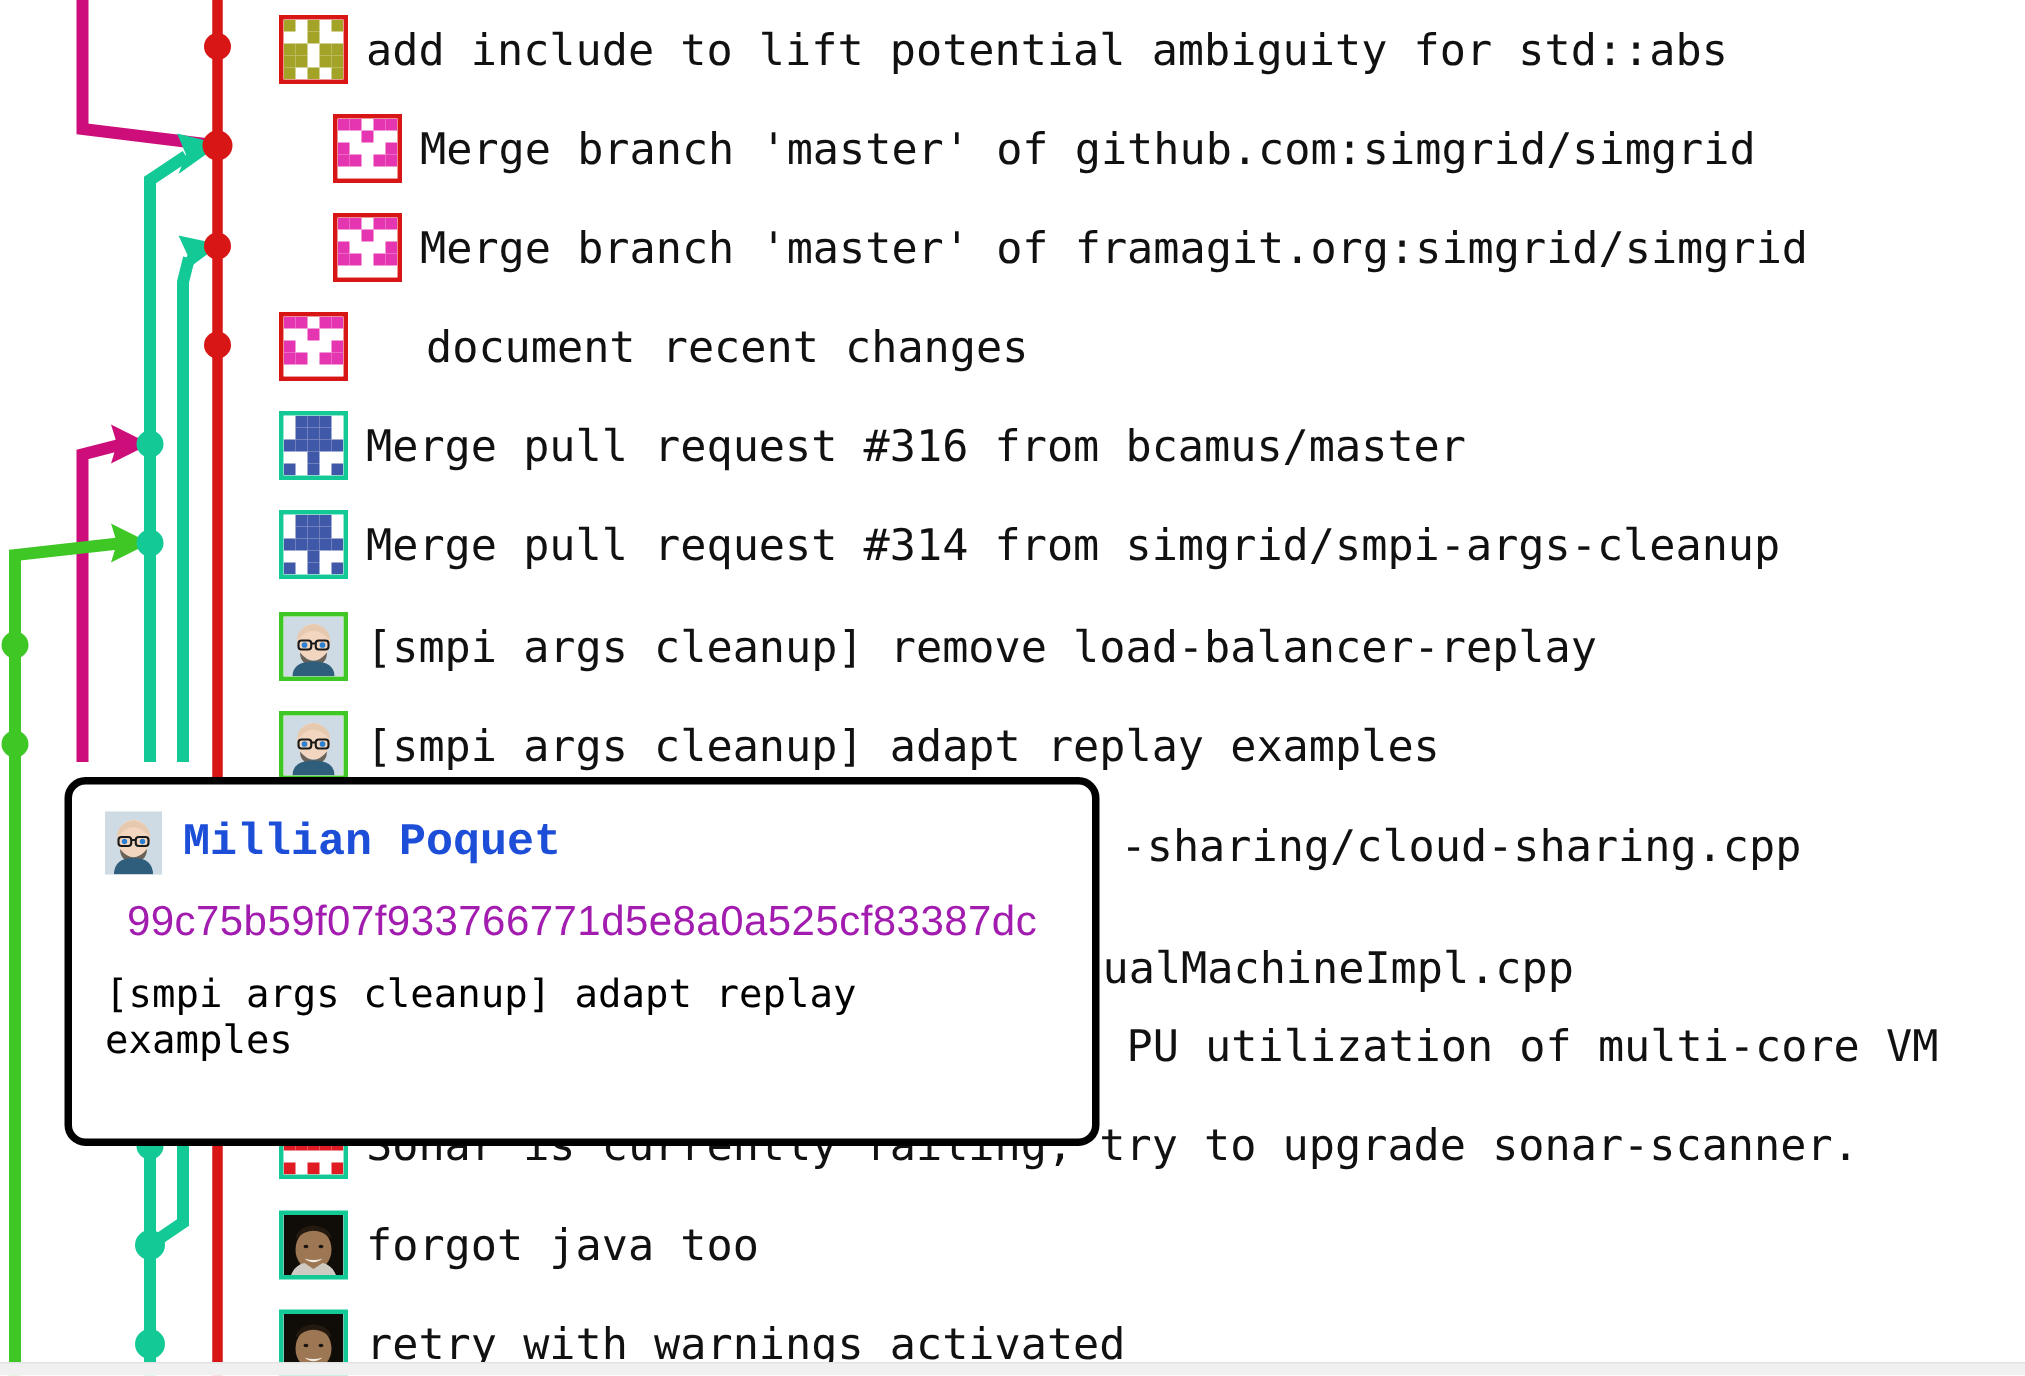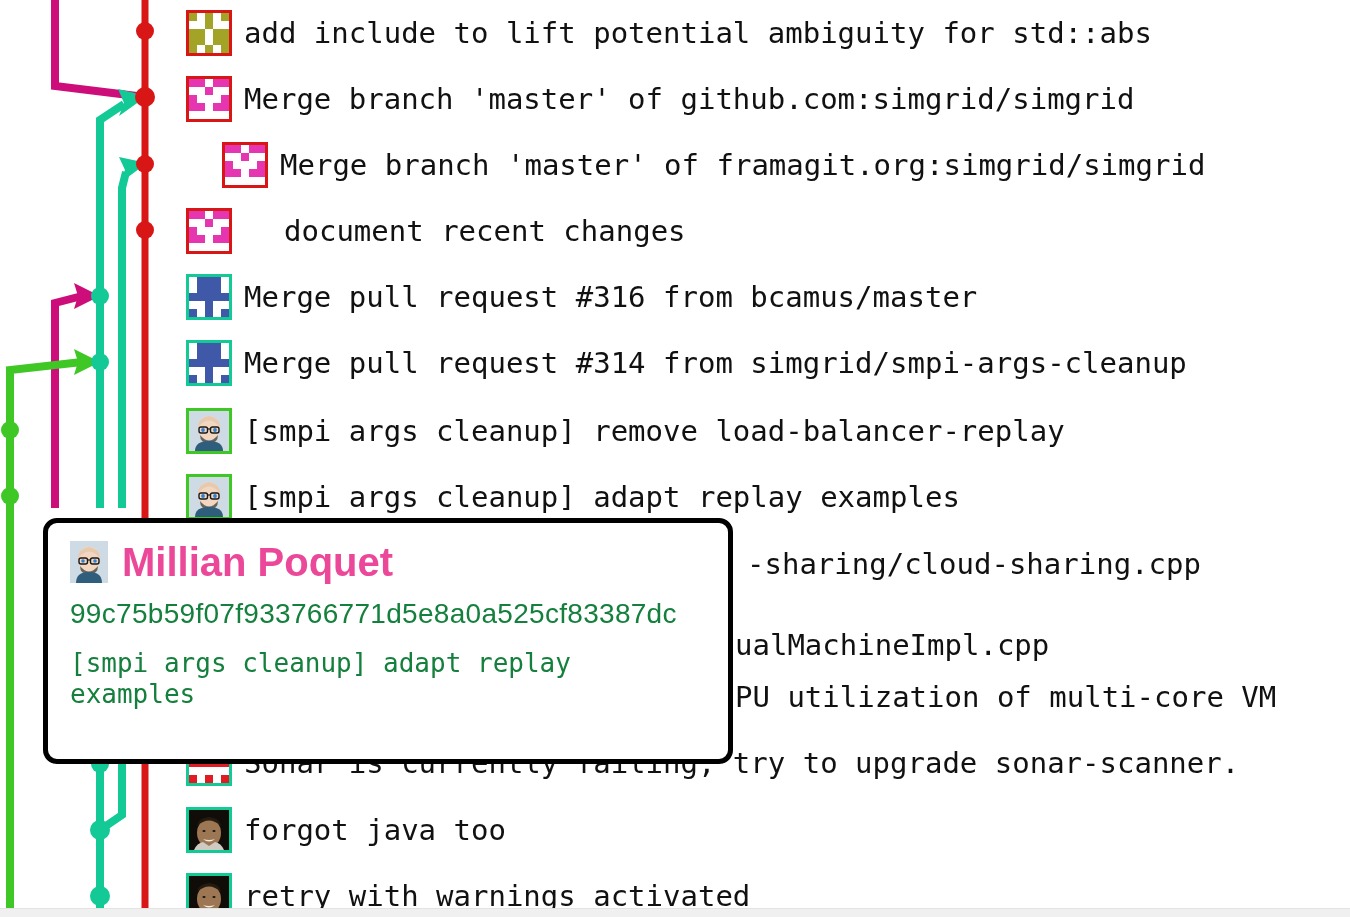--- a/index.html
+++ b/index.html
@@ -75,39 +75,40 @@
     gap: 14px;
   }
   #tt-avatar {
     width: 38px; height: 42px;
     flex: 0 0 38px;
     background: #cfdbe4;
     overflow: hidden;
   }
   #tt-avatar svg { display:block; width:100%; height:100%; }
   #tt-name {
-    font-family: Liberation Sans, sans-serif;
+    font-family: Liberation Mono, monospace;
     font-weight: bold;
-    font-size: 40px;
-    color: #ec4899;
+    font-size: 30px;
+    color: #1d4ed8;
     line-height: 1;
   }
   #tt-hash {
     margin-top: 17px;
     font-family: "Liberation Sans", sans-serif;
     font-size: 28px;
-    color: #15803d;
+    color: #a21caf;
     line-height: 1;
     letter-spacing: 0.3px;
+    text-align: center;
   }
   #tt-message {
     margin-top: 20px;
     font-family: "DejaVu Sans Mono", monospace;
     font-size: 26px;
-    color: #15803d;
+    color: #000000;
     line-height: 1.2;
     max-width: 540px;
     white-space: pre-wrap;
   }
 
   
   #bottom-strip {
     position: absolute;
     left: 0; bottom: 0;
     width: 1350px; height: 9px;
@@ -183,21 +184,21 @@
             <rect x="4" y="3" width="1" height="1" fill="#a3a427"></rect>
             <rect x="1" y="3" width="1" height="1" fill="#a3a427"></rect>
             <rect x="3" y="3" width="1" height="1" fill="#a3a427"></rect>
             <rect x="0" y="4" width="1" height="1" fill="#a3a427"></rect>
             <rect x="4" y="4" width="1" height="1" fill="#a3a427"></rect>
             <rect x="2" y="4" width="1" height="1" fill="#a3a427"></rect>
           </svg>
         </div>
         <div class="commit-msg">add include to lift potential ambiguity for std::abs</div>
       </div>
-      <div class="commit-row" style="top: 66px;">
+      <div class="commit-row" style="top: 66px; margin-left: 36px;">
         <div class="avatar" style="border-color: rgb(216, 22, 22);">
           <svg viewBox="0 0 5 5" preserveAspectRatio="none" xmlns="http://www.w3.org/2000/svg">
             <rect x="0" y="0" width="5" height="5" fill="#ffffff"></rect>
             <rect x="0" y="0" width="1" height="1" fill="#e535b0"></rect>
             <rect x="4" y="0" width="1" height="1" fill="#e535b0"></rect>
             <rect x="1" y="0" width="1" height="1" fill="#e535b0"></rect>
             <rect x="3" y="0" width="1" height="1" fill="#e535b0"></rect>
             <rect x="2" y="1" width="1" height="1" fill="#e535b0"></rect>
             <rect x="0" y="2" width="1" height="1" fill="#e535b0"></rect>
             <rect x="4" y="2" width="1" height="1" fill="#e535b0"></rect>
@@ -327,21 +328,21 @@
         </div>
         <div class="commit-msg">[smpi args cleanup] adapt replay examples</div>
       </div>
       <div class="commit-row" style="top: 531px; left: 735px;">
         <div class="commit-msg" style="margin-left: 12px;">-sharing/cloud-sharing.cpp</div>
       </div>
       <div class="commit-row" style="top: 612px; left: 735px;">
         <div class="commit-msg" style="margin-left: 0px;">ualMachineImpl.cpp</div>
       </div>
       <div class="commit-row" style="top: 664px; left: 735px;">
-        <div class="commit-msg" style="margin-left: 0px;">PU utilization of multi-core VM</div>
+        <div class="commit-msg" style="margin-left: 16px;">PU utilization of multi-core VM</div>
       </div>
       <div class="commit-row" style="top: 730px;">
         <div class="avatar" style="border-color: rgb(19, 201, 149);">
           <svg viewBox="0 0 5 5" preserveAspectRatio="none" xmlns="http://www.w3.org/2000/svg">
             <rect x="0" y="0" width="5" height="5" fill="#ffffff"></rect>
             <rect x="0" y="1" width="1" height="1" fill="#e01b24"></rect>
             <rect x="4" y="1" width="1" height="1" fill="#e01b24"></rect>
             <rect x="2" y="1" width="1" height="1" fill="#e01b24"></rect>
             <rect x="0" y="2" width="1" height="1" fill="#e01b24"></rect>
             <rect x="4" y="2" width="1" height="1" fill="#e01b24"></rect>

